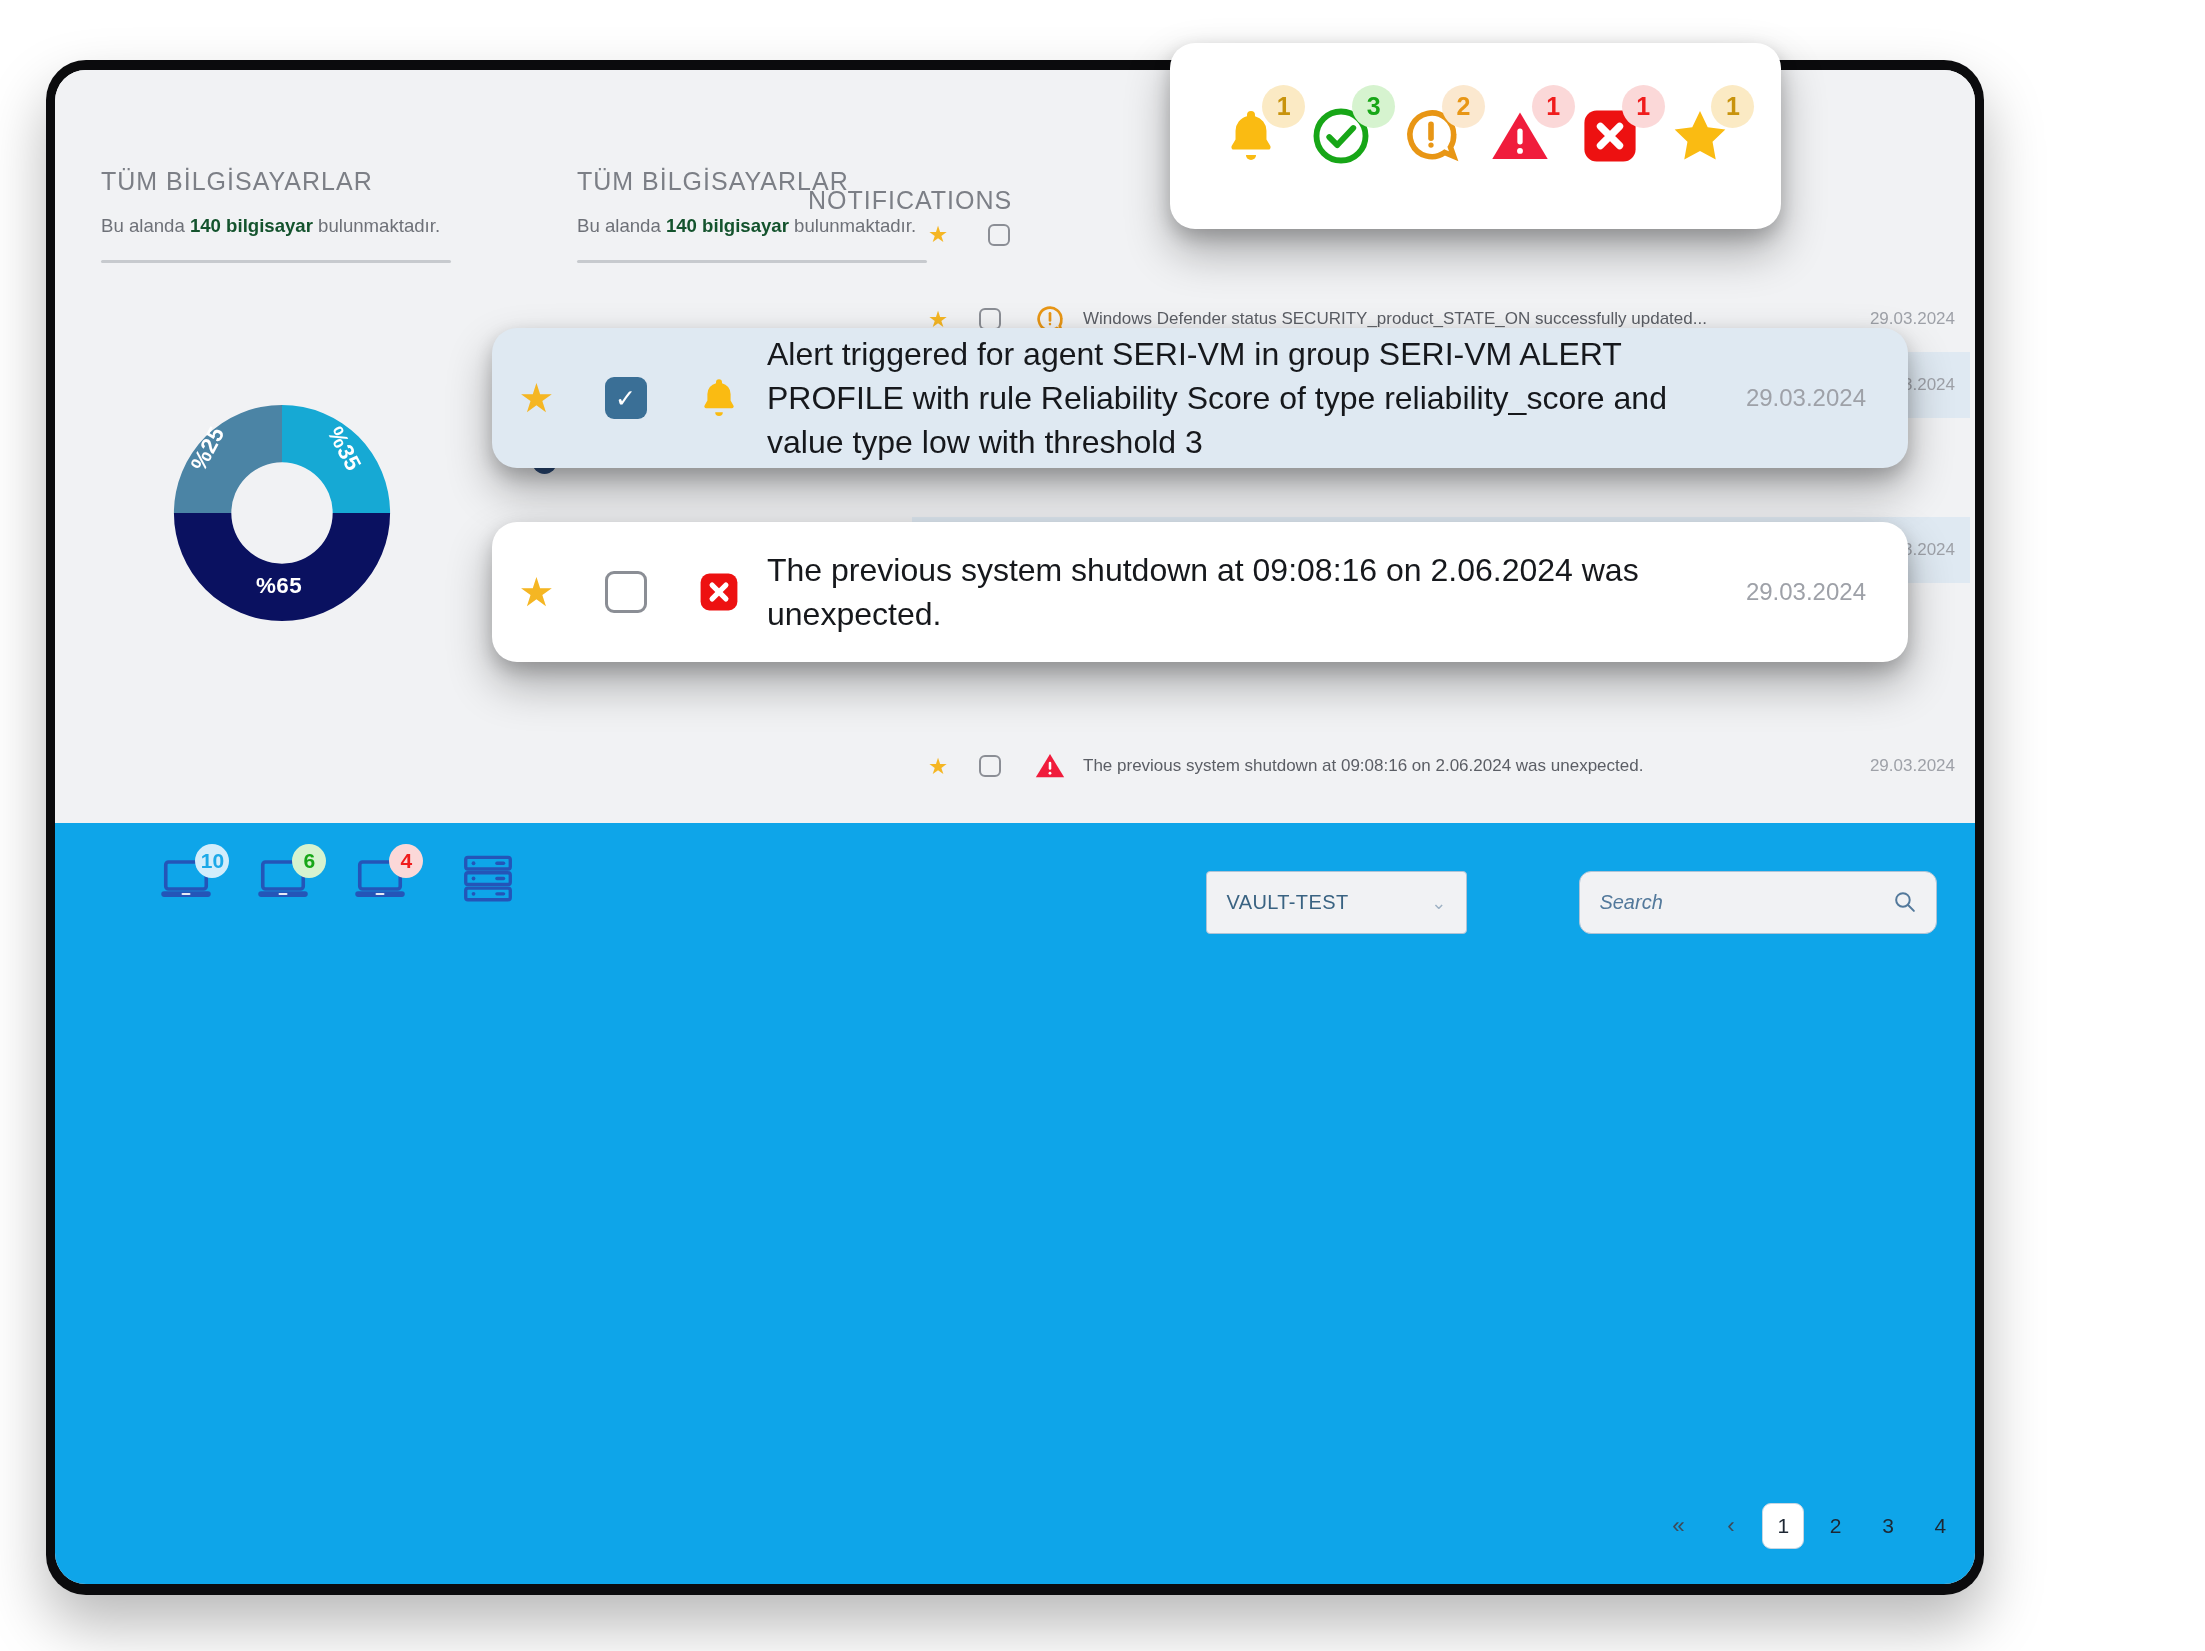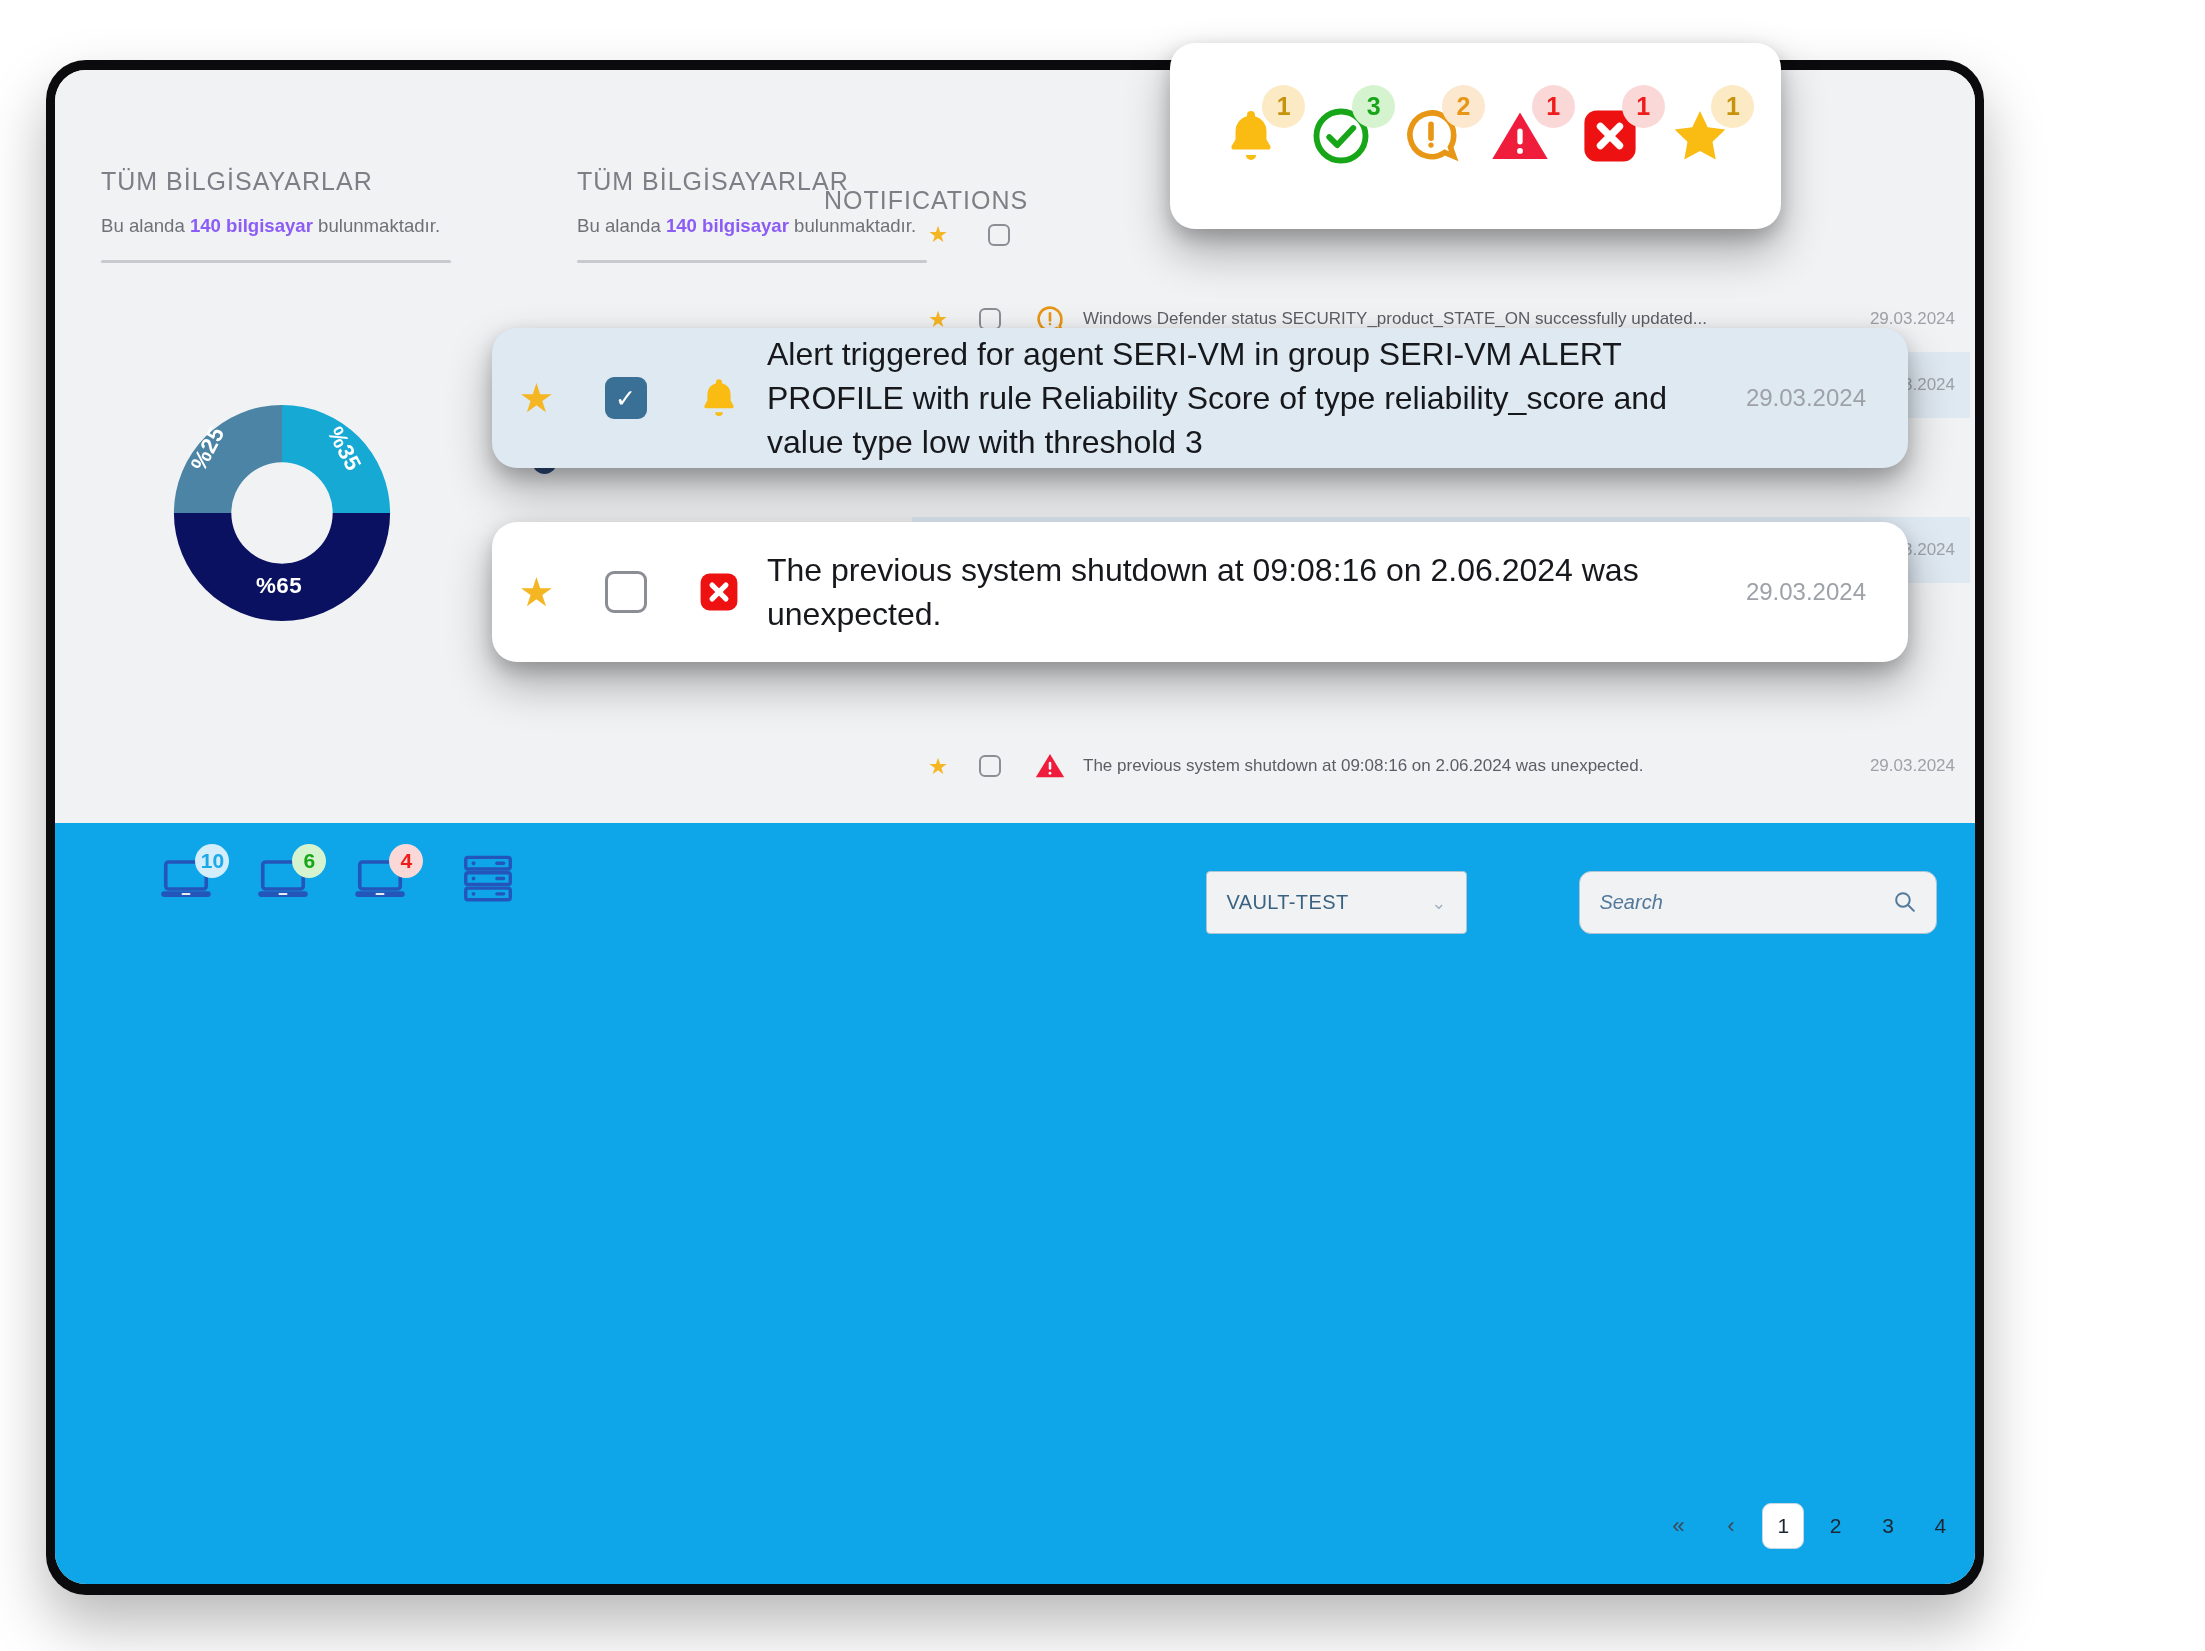--- a/index.html
+++ b/index.html
@@ -33,21 +33,21 @@
   .dash-top { position: relative; height: 753px; background: #f1f2f4; }
 
   .panel-head { position: absolute; }
   .panel-title {
     font-size: 25px; letter-spacing: 1px; color: #7c7f86; font-weight: 400;
     white-space: nowrap;
   }
   .panel-sub {
     margin-top: 19.4px; font-size: 18.6px; color: #6e7178; white-space: nowrap;
   }
-  .panel-sub b { color: #8b5cf6; font-weight: 700; text-align: center; }
+  .panel-sub b { color: #14532d; font-weight: 700; text-align: center; }
   .panel-rule {
     margin-top: 22.4px; height: 3px; background: #c7cace; border-radius: 1.5px;
   }
 
   
   .donut-wrap { position: absolute; left: 89px; top: 320px; width: 276px; height: 246px; }
   .donut-label {
     position: absolute; color: #ffffff; font-size: 22.4px; font-weight: 600;
     letter-spacing: 0.4px;
   }
@@ -57,21 +57,21 @@
     position: absolute; width: 25px; height: 25px; border-radius: 50%;
   }
   .legend-row {
     position: absolute; display: flex; align-items: center; gap: 19.4px;
     font-size: 21.6px; color: #1d1f23;
   }
   .legend-count { color: #1d1f23; }
 
   
   .notif-head {
-    position: absolute; left: 769px; top: 116px;
+    position: absolute; left: 753px; top: 116px;
     font-size: 25px; letter-spacing: 1px; color: #7c7f86;
   }
   .notif-row {
     position: absolute; left: 857px; width: 1058px; height: 66px;
     display: flex; align-items: center;
   }
   .notif-row.sel { background: #dfe9f2; }
   .nr-star { width: 52px; text-align: center; font-size: 22.4px; color: #f5b623; }
   .nr-box { width: 52px; display: flex; justify-content: center; }
   .nr-ico { width: 67px; display: flex; justify-content: center; }

